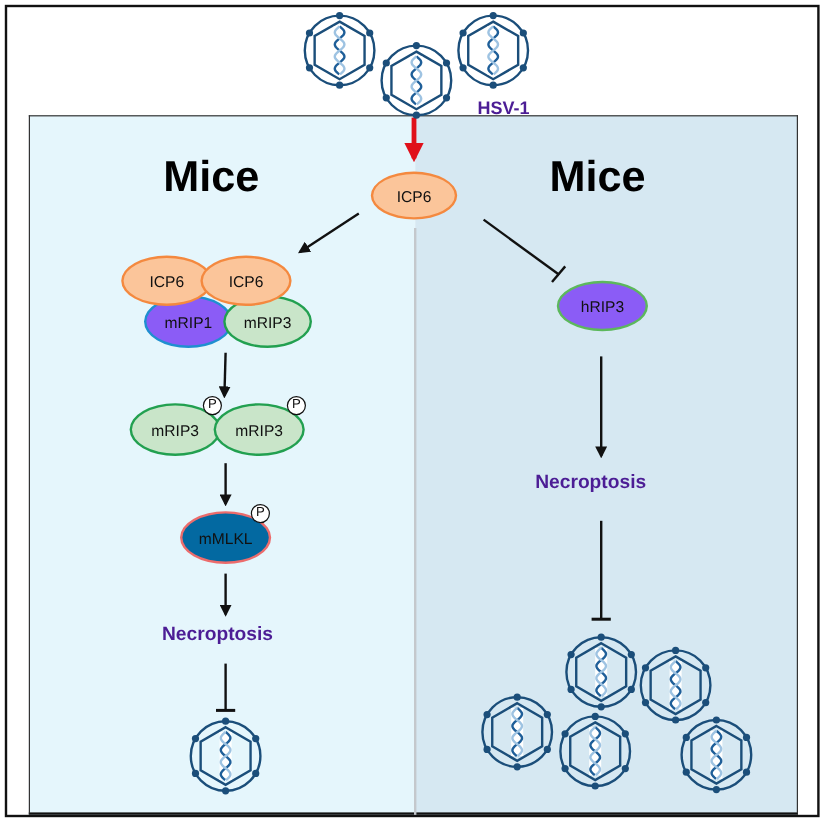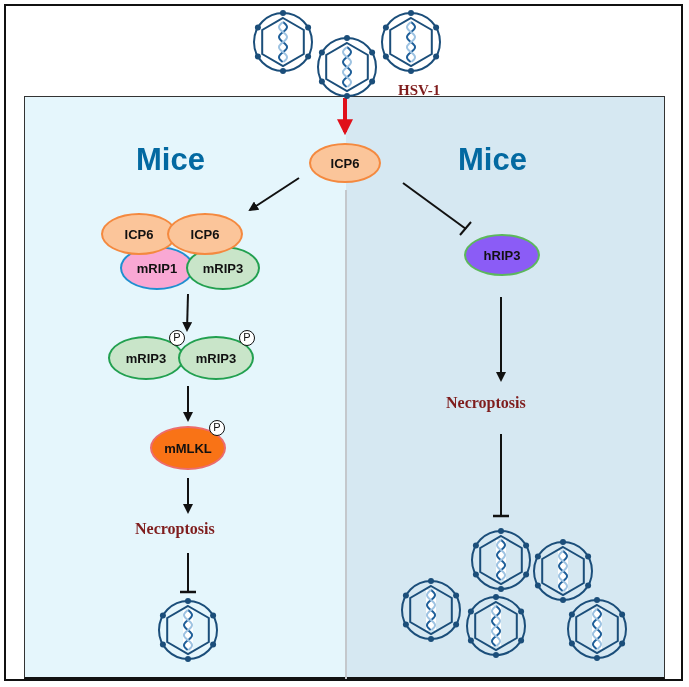--- a/index.html
+++ b/index.html
@@ -2,24 +2,24 @@
 <html><head>
 <meta charset="utf-8">
 <style>
   html, body { margin:0; padding:0; background:#ffffff; }
   body { width:689px; height:687px; position:relative; overflow:hidden; font-family:"Liberation Sans", sans-serif; }
   .frame { position:absolute; left:4px; top:4px; width:679px; height:677px; border:2px solid #111; box-sizing:border-box; background:#fff; }
   .panel { position:absolute; top:96px; height:583px; box-sizing:border-box; }
   .panel-left { left:24px; width:322px; background:#e5f6fc; border-left:1.5px solid #333; border-top:1.5px solid #333; border-bottom:2px solid #111; }
   .panel-right { left:346px; width:319px; background:#d6e8f2; border-right:1.5px solid #333; border-top:1.5px solid #333; border-bottom:2px solid #111; }
   .divider { position:absolute; left:345px; top:190px; width:2px; height:489px; background:#c4c8cc; }
-  .title { position:absolute; font-weight:bold; font-size:31px; color:#0369a1;margin-top:16px; }
-  .label { position:absolute; font-weight:bold; color:#7f1d1d;font-family:Liberation Serif, serif; }
+  .title { position:absolute; font-weight:bold; font-size:36px; color:#000000; }
+  .label { position:absolute; font-weight:bold; color:#4c1d95; }
   svg.overlay { position:absolute; left:0; top:0; }
-  .node { position:absolute; box-sizing:border-box; border-radius:50%; display:flex; align-items:center; justify-content:center; font-weight:bold; font-size:13px; color:#111; }
+  .node { position:absolute; box-sizing:border-box; border-radius:50%; display:flex; align-items:center; justify-content:center; font-weight:normal; font-size:13px; color:#111; }
   .pbadge { position:absolute; width:16px; height:16px; border-radius:50%; background:#fff; border:1.5px solid #111; box-sizing:border-box; font-size:11px; line-height:13px; text-align:center; font-weight:normal; color:#111; }
   .virus { position:absolute; }
 </style>
 </head>
 <body>
 
 <div class="frame"></div>
 
 <div class="panel panel-left"></div>
 <div class="panel panel-right"></div>
@@ -48,31 +48,31 @@
   <line x1="188" y1="478" x2="188" y2="512" stroke="#111" stroke-width="2" marker-end="url(#ahead)"></line>
   <line x1="188" y1="553" x2="188" y2="592" stroke="#111" stroke-width="2"></line>
   <line x1="180" y1="592" x2="196" y2="592" stroke="#111" stroke-width="2.5"></line>
   <line x1="501" y1="297" x2="501" y2="380" stroke="#111" stroke-width="2" marker-end="url(#ahead)"></line>
   <line x1="501" y1="434" x2="501" y2="516" stroke="#111" stroke-width="2"></line>
   <line x1="493" y1="516" x2="509" y2="516" stroke="#111" stroke-width="2.5"></line>
 </svg>
 
 <div class="node" style="left:309px; top:143px; width:72px; height:40px; background:#fbc59a; border:2px solid #f4893f;">ICP6</div>
 
-<div class="node" style="left:120px; top:246px; width:74px; height:44px; background:#f9a8d4; border:2px solid #1f8fd0;">mRIP1</div>
+<div class="node" style="left:120px; top:246px; width:74px; height:44px; background:#8b5cf6; border:2px solid #1f8fd0;">mRIP1</div>
 <div class="node" style="left:186px; top:246px; width:74px; height:44px; background:#c9e5c9; border:2px solid #22a050;">mRIP3</div>
 <div class="node" style="left:101px; top:213px; width:76px; height:42px; background:#fbc59a; border:2px solid #f4893f;">ICP6</div>
 <div class="node" style="left:167px; top:213px; width:76px; height:42px; background:#fbc59a; border:2px solid #f4893f;">ICP6</div>
 
 <div class="node" style="left:108px; top:336px; width:76px; height:44px; background:#c9e5c9; border:2px solid #22a050;">mRIP3</div>
 <div class="node" style="left:178px; top:336px; width:76px; height:44px; background:#c9e5c9; border:2px solid #22a050;">mRIP3</div>
 <div class="pbadge" style="left:169px; top:330px;">P</div>
 <div class="pbadge" style="left:239px; top:330px;">P</div>
 
-<div class="node" style="left:150px; top:426px; width:76px; height:44px; background:#f97316; border:2px solid #ec6c6c;">mMLKL</div>
+<div class="node" style="left:150px; top:426px; width:76px; height:44px; background:#0369a1; border:2px solid #ec6c6c;">mMLKL</div>
 <div class="pbadge" style="left:209px; top:420px;">P</div>
 
 <div class="label" style="left:135px; top:520px; font-size:16px;">Necroptosis</div>
 
 <div class="node" style="left:464px; top:234px; width:76px; height:42px; background:#8b5cf6; border:2px solid #5cb85c;">hRIP3</div>
 
 <div class="label" style="left:446px; top:394px; font-size:16px;">Necroptosis</div>
 
 <div id="viruses">
     <svg width="66" height="66" class="virus" style="position: absolute; left: 250px; top: 9px;">

